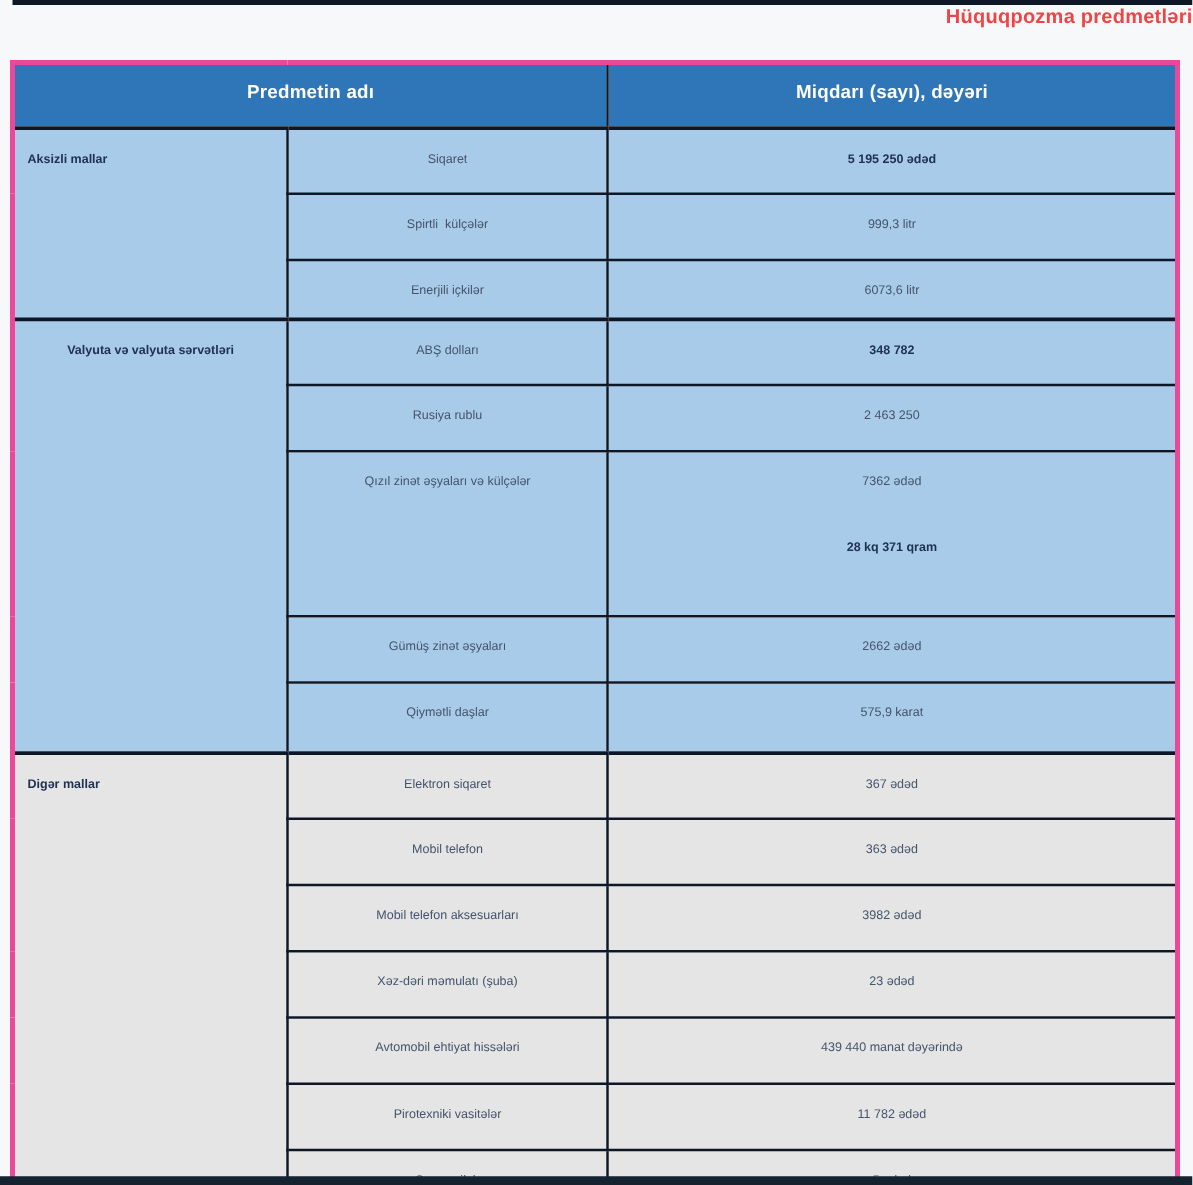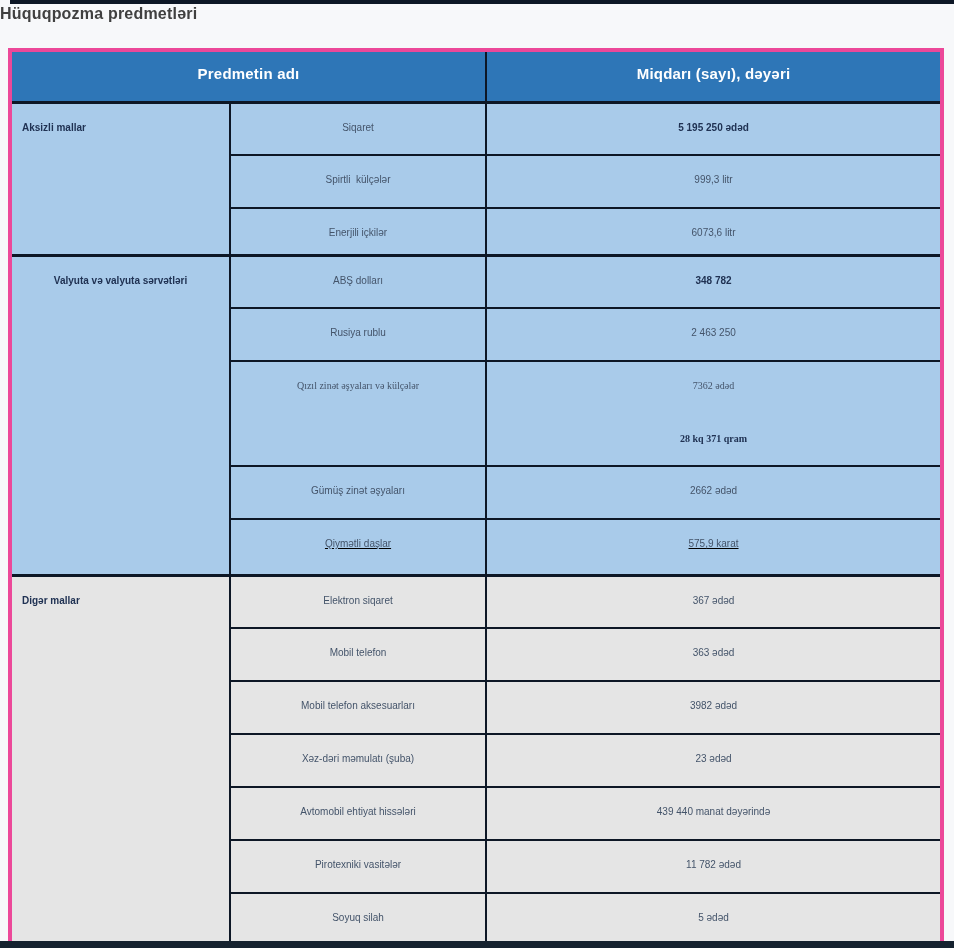--- a/index.html
+++ b/index.html
@@ -15,22 +15,22 @@
     position: absolute; top: 0; left: 10px; right: 0;
     height: 4px; background: #0d1726;
   }
   .bottom-bar {
     position: absolute; bottom: 0; left: 0; right: 0;
     height: 7px; background: #15222f;
   }
 
   .page-title {
     position: absolute; top: 5px; left: 0; width: 100%;
-    text-align: left;
-    font-size: 16px; font-weight: 700; color: #404040;
+    text-align: right;
+    font-size: 16px; font-weight: 700; color: #ef4444;
     letter-spacing: 0.2px;
   }
 
   .table-wrap { position: absolute; top: 48px; left: 8px; }
 
   table {
     border-collapse: collapse;
     table-layout: fixed;
     width: 932px;
     border: 4px solid #ec4899;
@@ -50,22 +50,22 @@
     letter-spacing: 0.2px;
   }
   td {
     font-size: 10px;
     color: #44546a;
     padding-top: 11px;
     line-height: 26px;
   }
   tr.r { height: 53px; }
   tr.r-short { height: 47px; }
-  tr.r-tall { height: 105px; font-family: Liberation Serif, serif; }
-  tr.r-med { height: 56px; text-decoration: underline; }
+  tr.r-tall { height: 132px; }
+  tr.r-med { height: 56px; }
   tr.r-last { height: 59px; }
 
   .g12 td { background: #a9cbea; }
   .g3  td { background: #e5e5e5; }
 
   tr.group-start td { border-top: 3px solid #0d1726; }
 
   td.gname {
     font-weight: 700;
     color: #203253;

